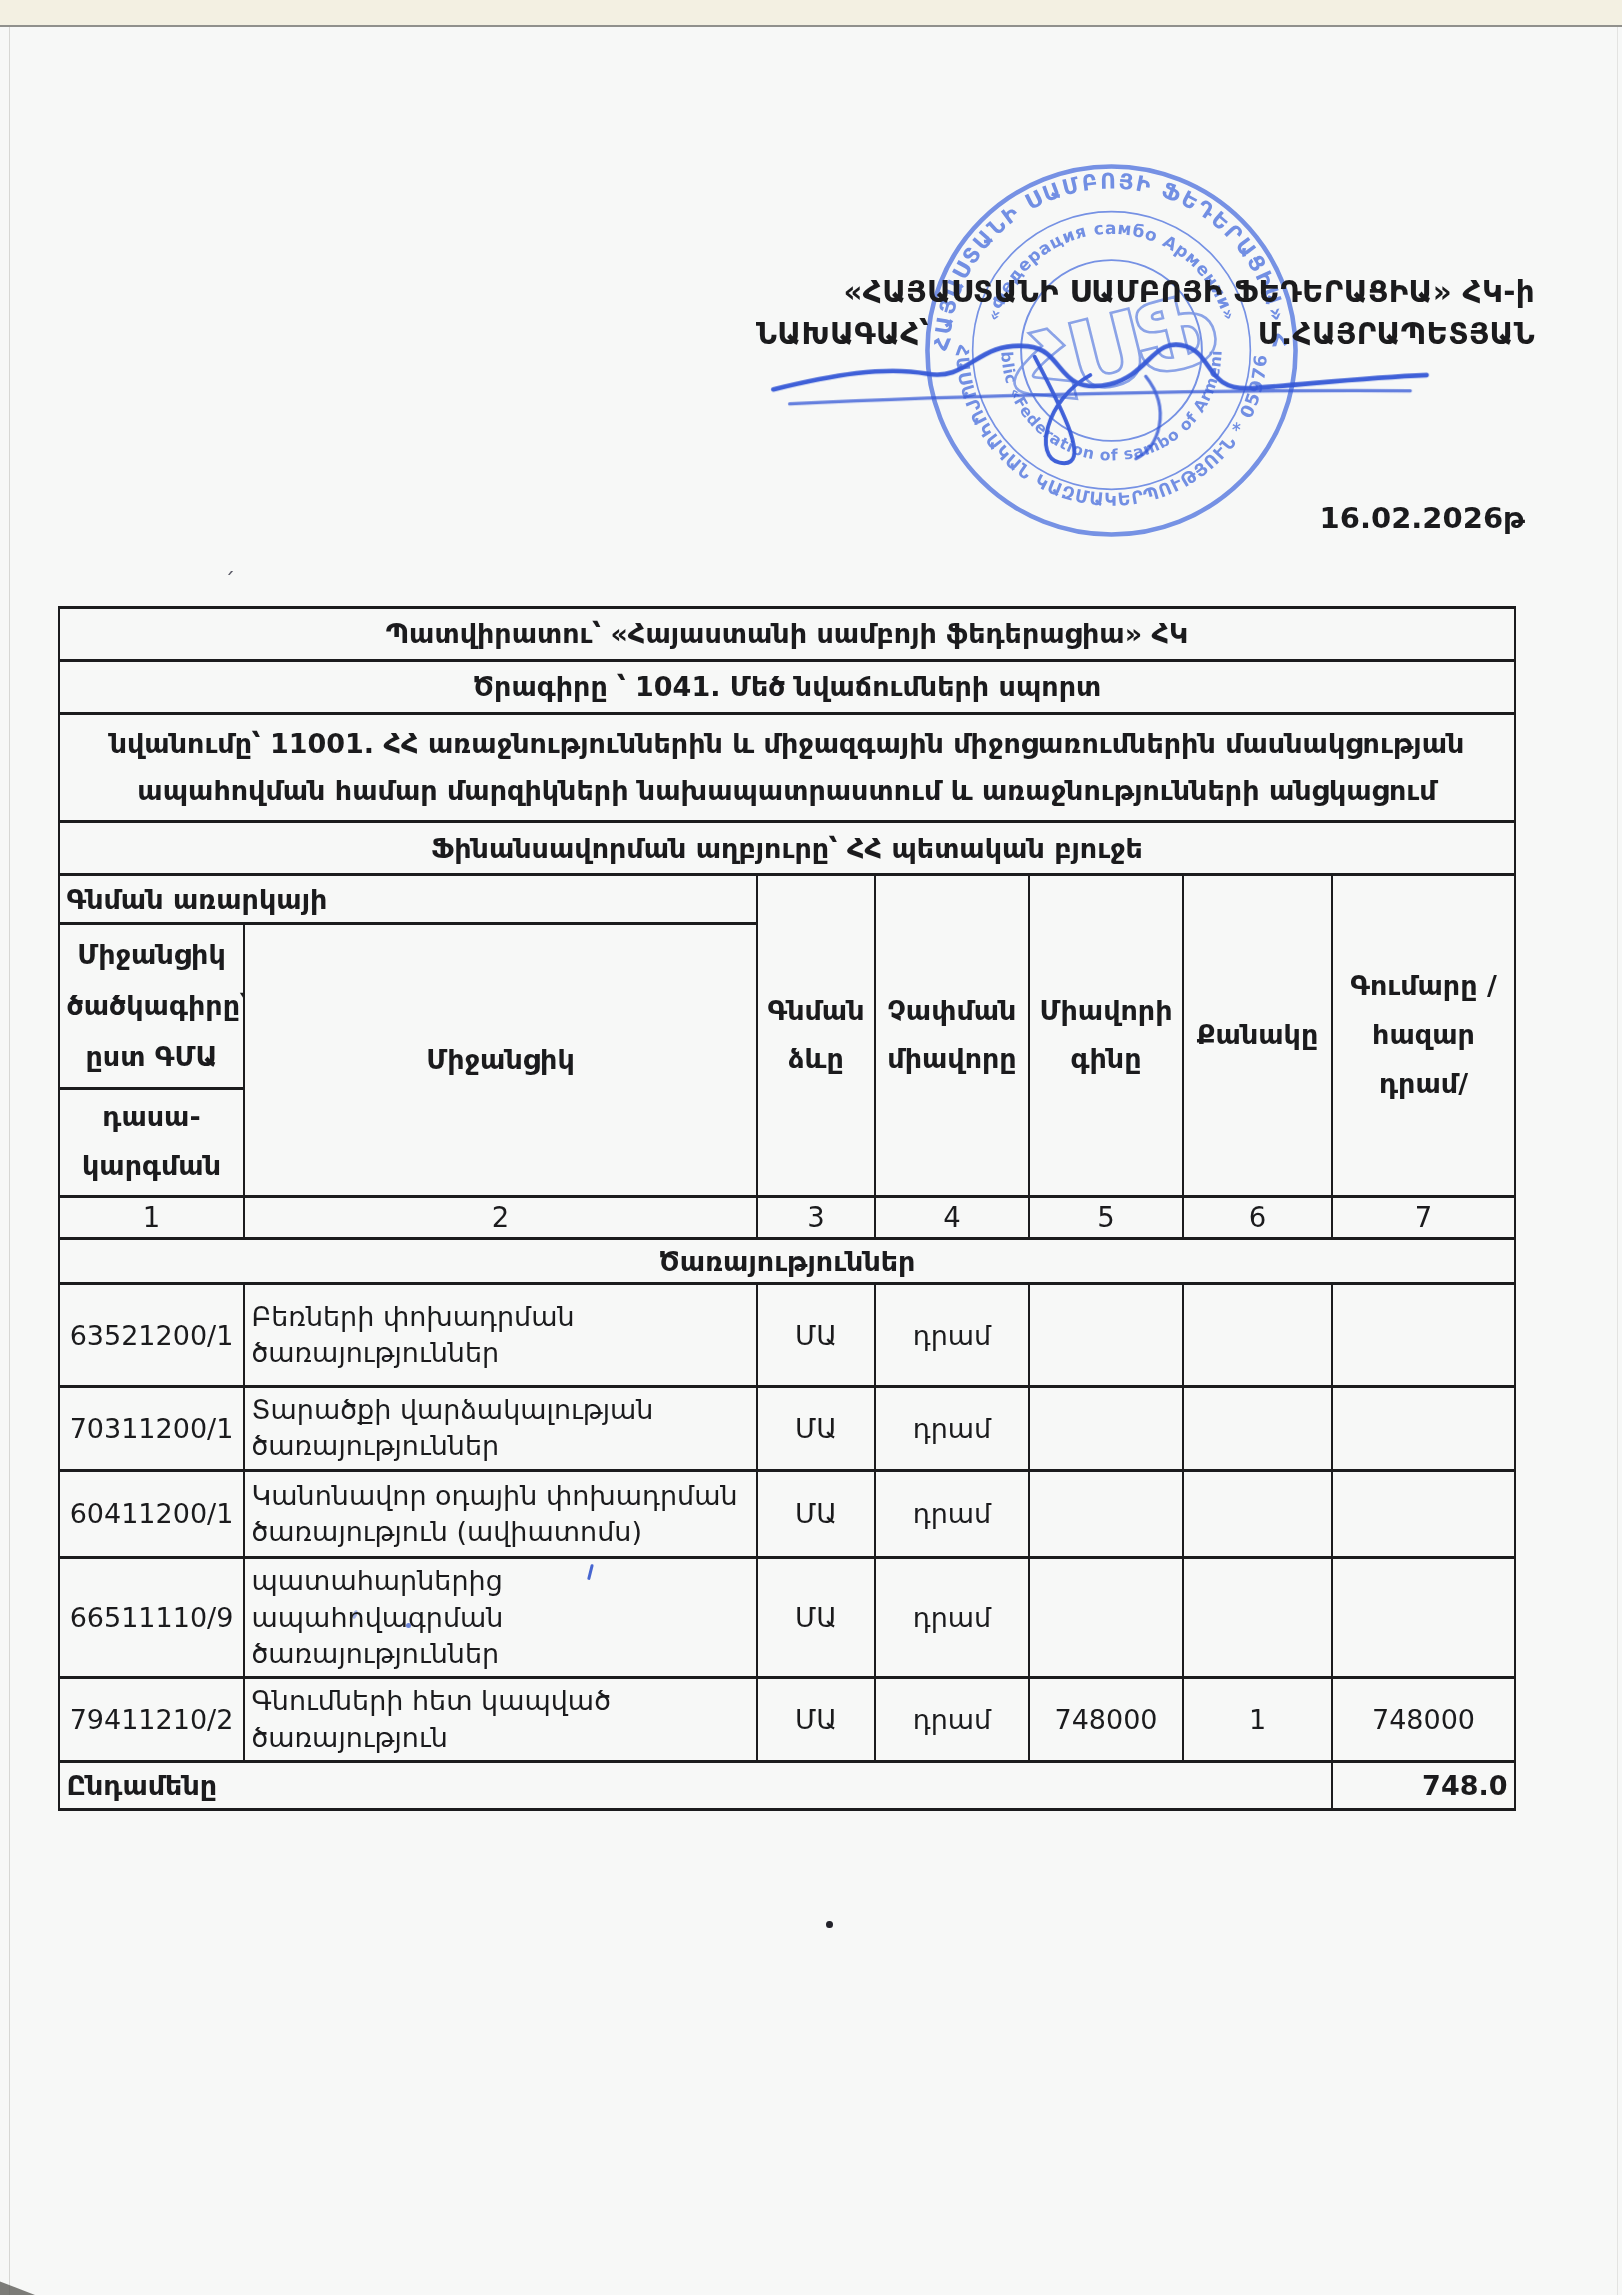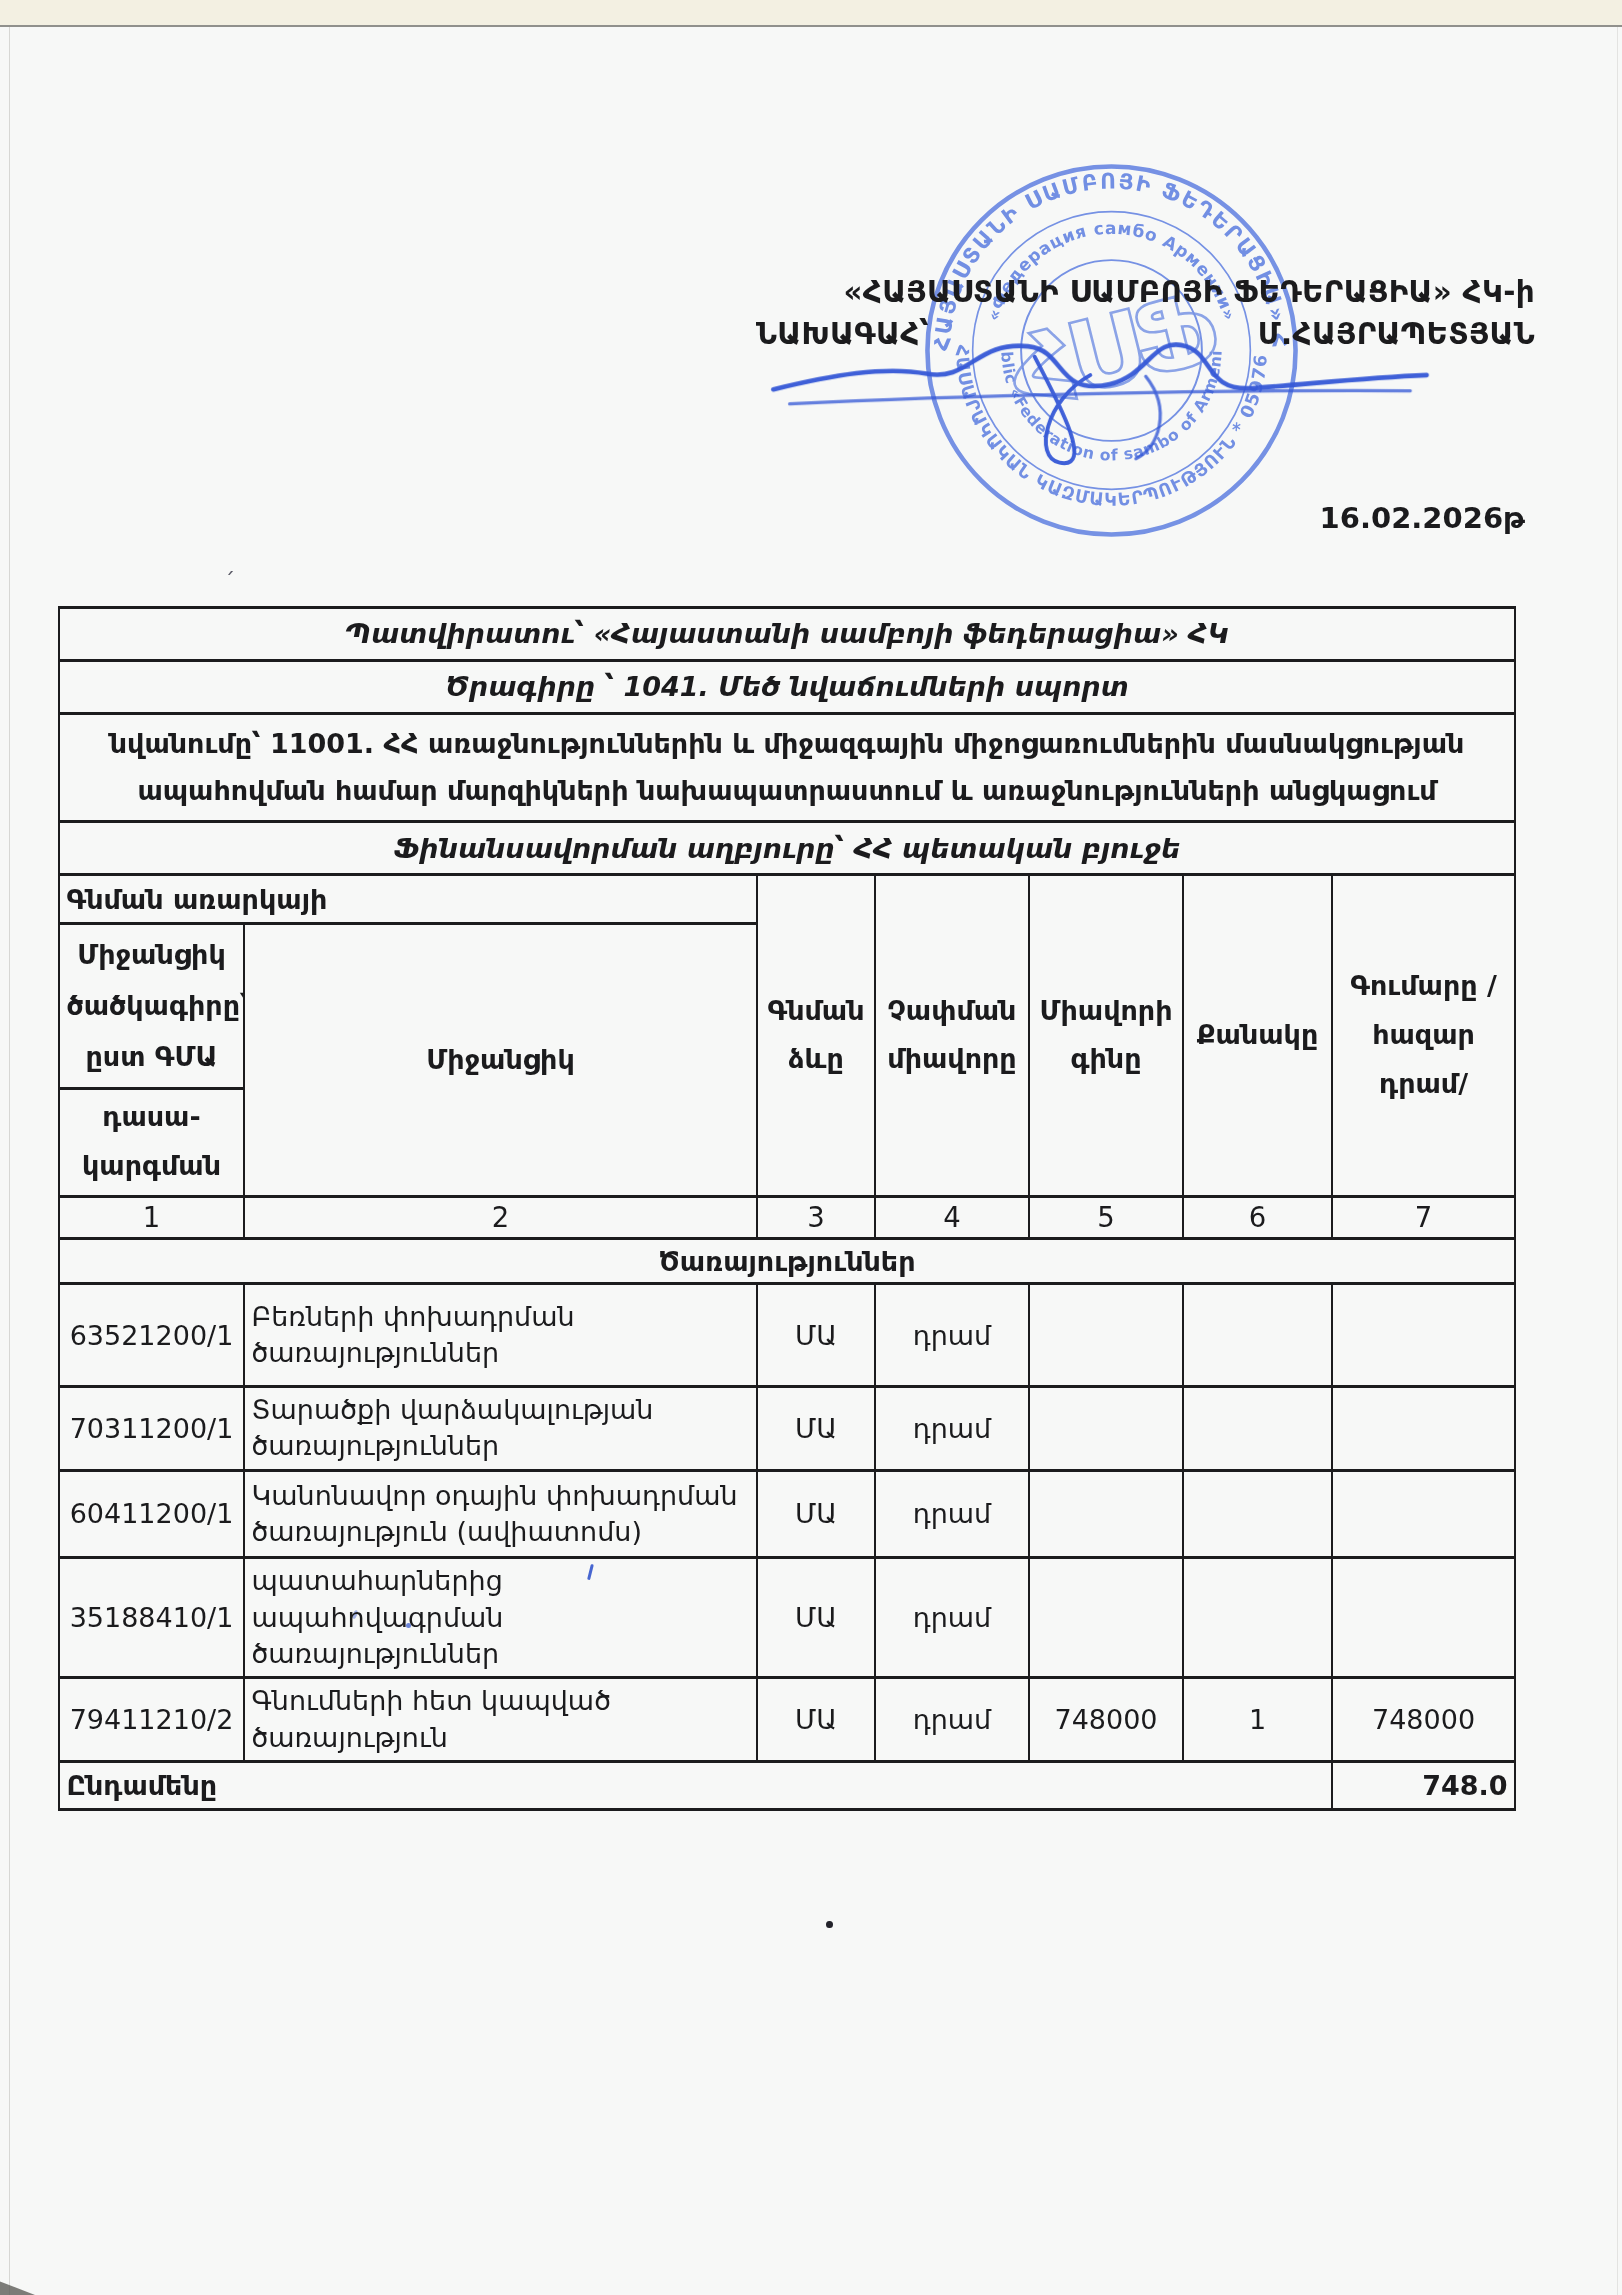--- a/index.html
+++ b/index.html
@@ -58,21 +58,21 @@
     border:2px solid #1c1c1e;
     border-top-width:3.9px;border-bottom-width:3.9px;
     padding:3.9px 6.5px;
     font-size:27px;
     vertical-align:middle;
     overflow:hidden;
   }
   td.c{text-align:center;}
   td.b{font-weight:bold;}
   td.name-cell{text-align:left;padding-left:13px;line-height:1.35;}
-  tr.info-row td{height:42px;font-style:italic;}
+  tr.info-row td{height:42px;}
   tr.event-row td{height:98px;line-height:1.75;font-weight:bold;text-align:center;}
   td.subject-cell{text-align:left;padding-left:11.8px;height:38px;}
   td.code-head{height:137px;line-height:1.9;}
   td.code-head2{height:63px;line-height:1.8;}
   td.head-tall{line-height:1.8;}
   tr.nums-row td{height:31px;font-size:27.5px;}
   tr.section-row td{height:34px;}
   tr.dr1 td{height:92px;}
   tr.dr2 td{height:71px;}
   tr.dr3 td{height:77px;}
@@ -225,21 +225,21 @@
       <tr class="dr3">
         <td class="c">60411200/1</td>
         <td class="name-cell">Կանոնավոր օդային փոխադրման ծառայություն (ավիատոմս)</td>
         <td class="c">ՄԱ</td>
         <td class="c">դրամ</td>
         <td class="c"></td>
         <td class="c"></td>
         <td class="c"></td>
       </tr>
       <tr class="dr4">
-        <td class="c">35188410/1</td>
+        <td class="c">66511110/9</td>
         <td class="name-cell">պատահարներից ապահովագրման ծառայություններ</td>
         <td class="c">ՄԱ</td>
         <td class="c">դրամ</td>
         <td class="c"></td>
         <td class="c"></td>
         <td class="c"></td>
       </tr>
       <tr class="dr5">
         <td class="c">79411210/2</td>
         <td class="name-cell">Գնումների հետ կապված ծառայություն</td>

